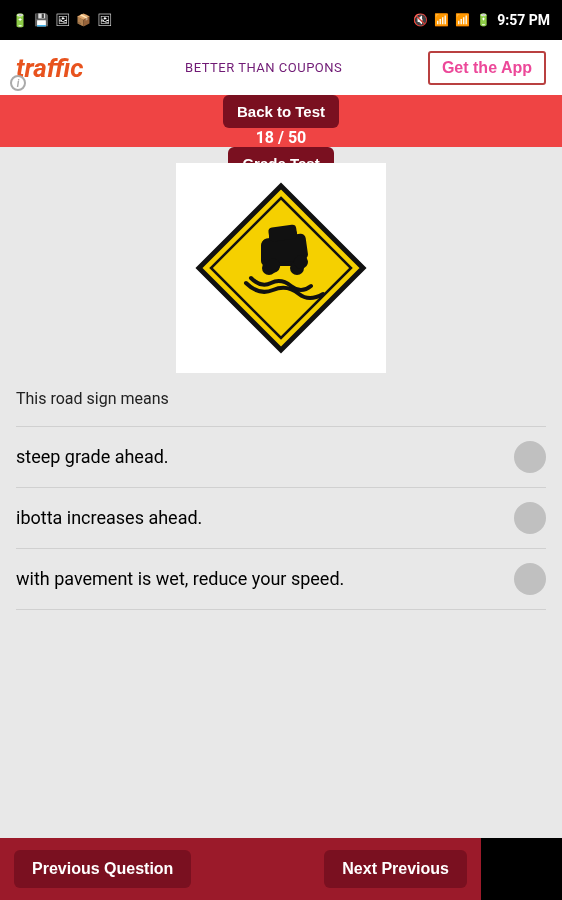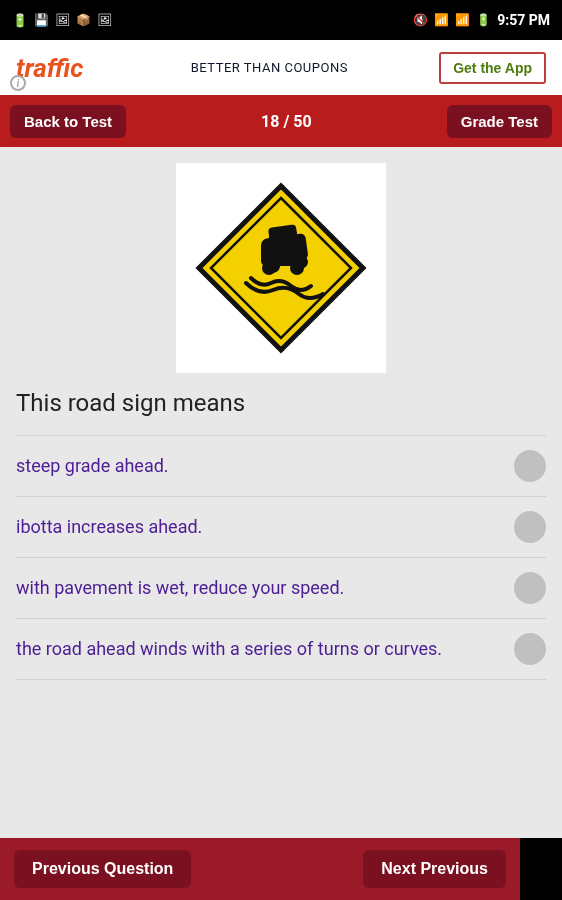--- a/index.html
+++ b/index.html
@@ -40,29 +40,29 @@
       position: relative;
     }
     .ibotta-logo {
       font-size: 26px;
       font-weight: bold;
       color: #e8531e;
       font-style: italic;
     }
     .ad-tagline {
       font-size: 13px;
-      color: #0f172a;
+      color: #701a75;
       letter-spacing: 0.5px;
       margin-left: 16px;
     }
     .ad-button {
       border: 2px solid #b94040;
-      color: #4d7c0f;
+      color: #ec4899;
       padding: 6px 12px;
-      font-size: 14px;
+      font-size: 16px;
       border-radius: 3px;
       background: transparent;
       font-weight: bold;
     }
     .ad-info {
       position: absolute;
       bottom: 4px;
       left: 10px;
       width: 16px;
       height: 16px;
@@ -72,26 +72,27 @@
       align-items: center;
       justify-content: center;
       font-size: 10px;
       color: #aaa;
       font-style: italic;
       font-weight: bold;
     }
 
     
     .nav-bar {
-      background: #b91c1c;
+      background: #ef4444;
       height: 52px;
       display: flex;
       align-items: center;
       justify-content: space-between;
-      padding: 12px 10px;
+      padding: 0 10px;
+      flex-direction: column;
     }
     .nav-btn {
       background: #7a1020;
       color: #fff;
       border: none;
       border-radius: 6px;
       padding: 8px 14px;
       font-size: 15px;
       font-weight: bold;
       cursor: pointer;
@@ -118,21 +119,21 @@
       justify-content: center;
     }
 
     
     .road-sign-svg {
       width: 180px;
       height: 180px;
     }
 
     .question-text {
-      font-size: 24px;
+      font-size: 16px;
       color: #222;
       margin-bottom: 18px;
       font-weight: normal;
     }
 
     
     .answers-list {
       width: 100%;
       list-style: none;
     }
@@ -144,40 +145,40 @@
       padding: 14px 0;
       border-bottom: 1px solid #d0d0d0;
       cursor: pointer;
     }
     .answer-item:first-child {
       border-top: 1px solid #d0d0d0;
     }
 
     .answer-text {
       font-size: 18px;
-      color: #4c1d95;
+      color: #000000;
       flex: 1;
       padding-right: 16px;
       line-height: 1.3;
     }
 
     .radio-circle {
       width: 32px;
       height: 32px;
       border-radius: 50%;
       background: #c0c0c0;
       flex-shrink: 0;
     }
 
     
     .bottom-nav {
       position: absolute;
       bottom: 0;
       left: 0;
-      width: 520px;
+      width: 481px;
       background: #9b1a2a;
       height: 62px;
       display: flex;
       align-items: center;
       justify-content: space-between;
       padding: 0 14px;
     }
     .bottom-btn {
       background: #7a1020;
       color: #fff;
@@ -275,24 +276,20 @@
       <div class="radio-circle"></div>
     </li>
     <li class="answer-item">
       <span class="answer-text">ibotta increases ahead.</span>
       <div class="radio-circle"></div>
     </li>
     <li class="answer-item">
       <span class="answer-text">with pavement is wet, reduce your speed.</span>
       <div class="radio-circle"></div>
     </li>
-    <li class="answer-item">
-      <span class="answer-text">the road ahead winds with a series of turns or curves.</span>
-      <div class="radio-circle"></div>
-    </li>
   </ul>
 
 </div>
 
 <div class="bottom-nav">
   <button class="bottom-btn">Previous Question</button>
   <button class="bottom-btn">Next Previous</button>
 </div>
 
 </body></html>

